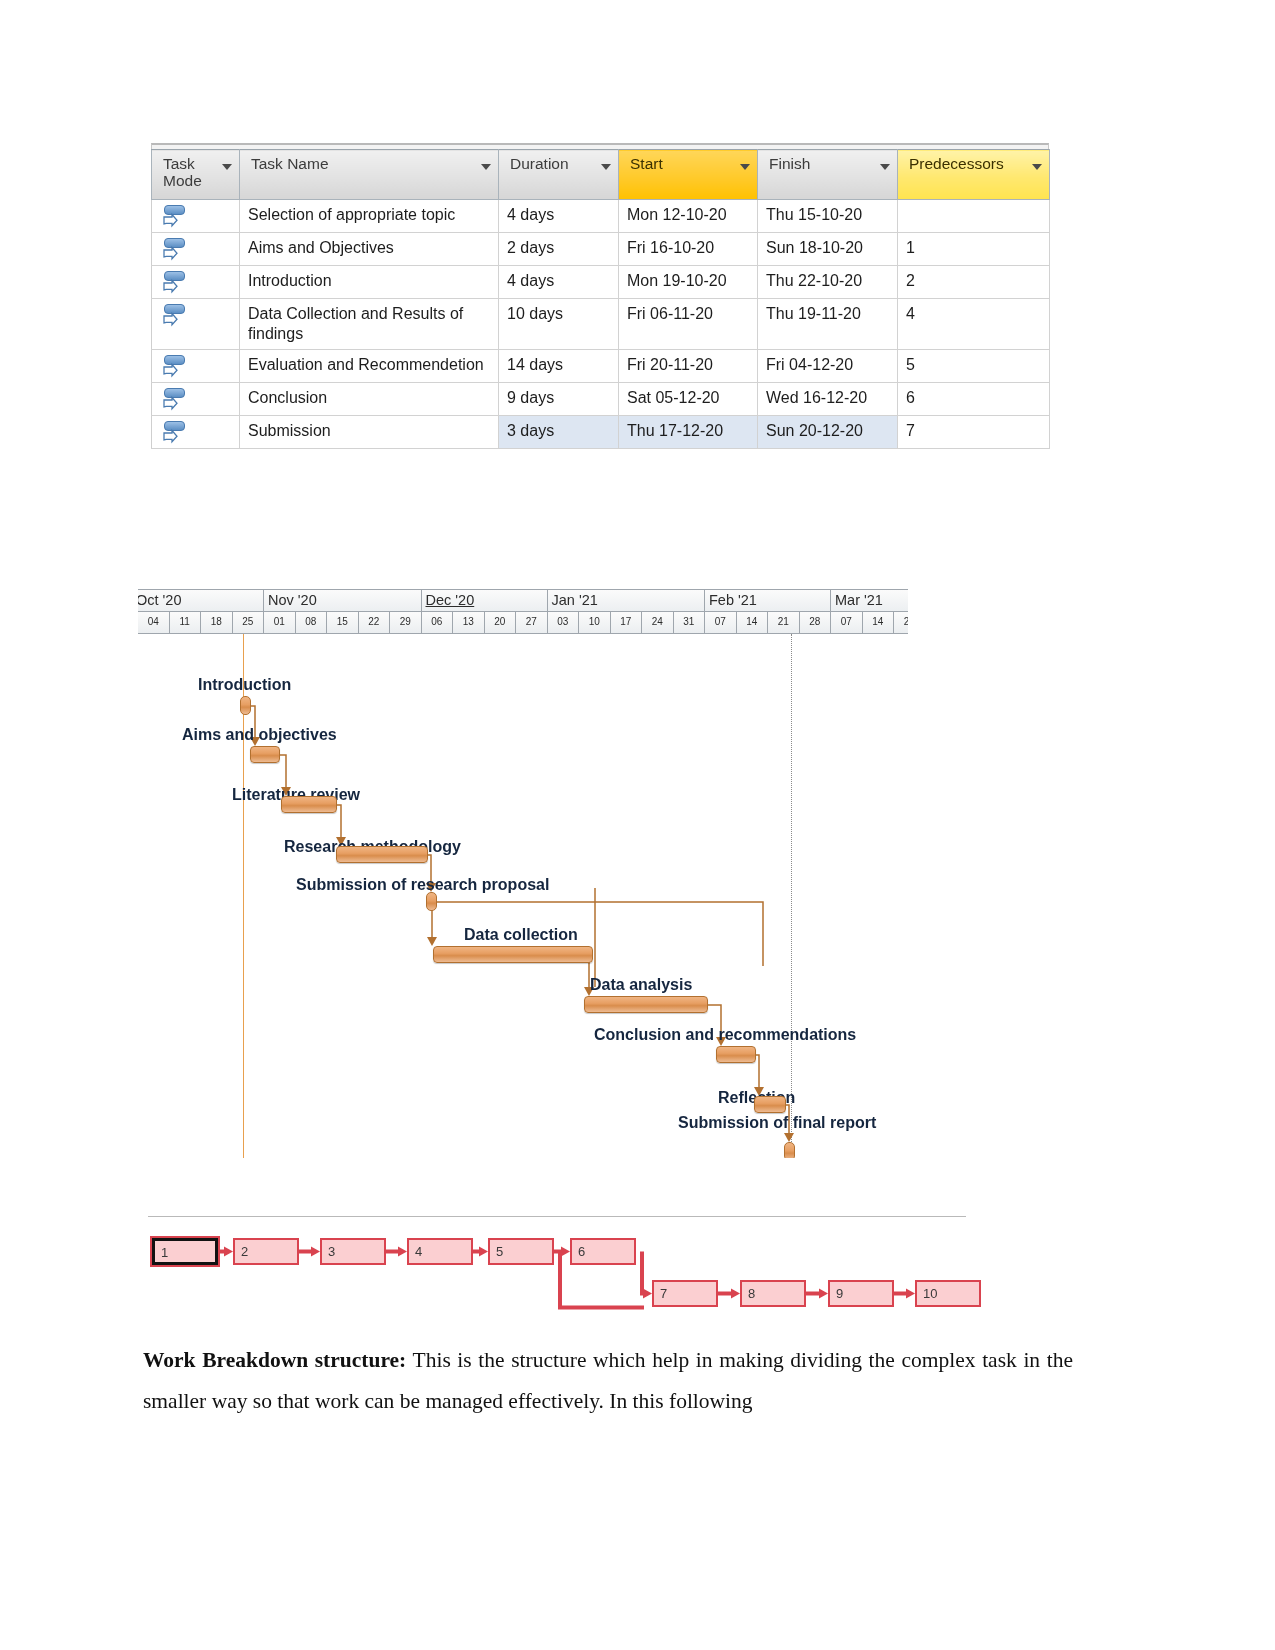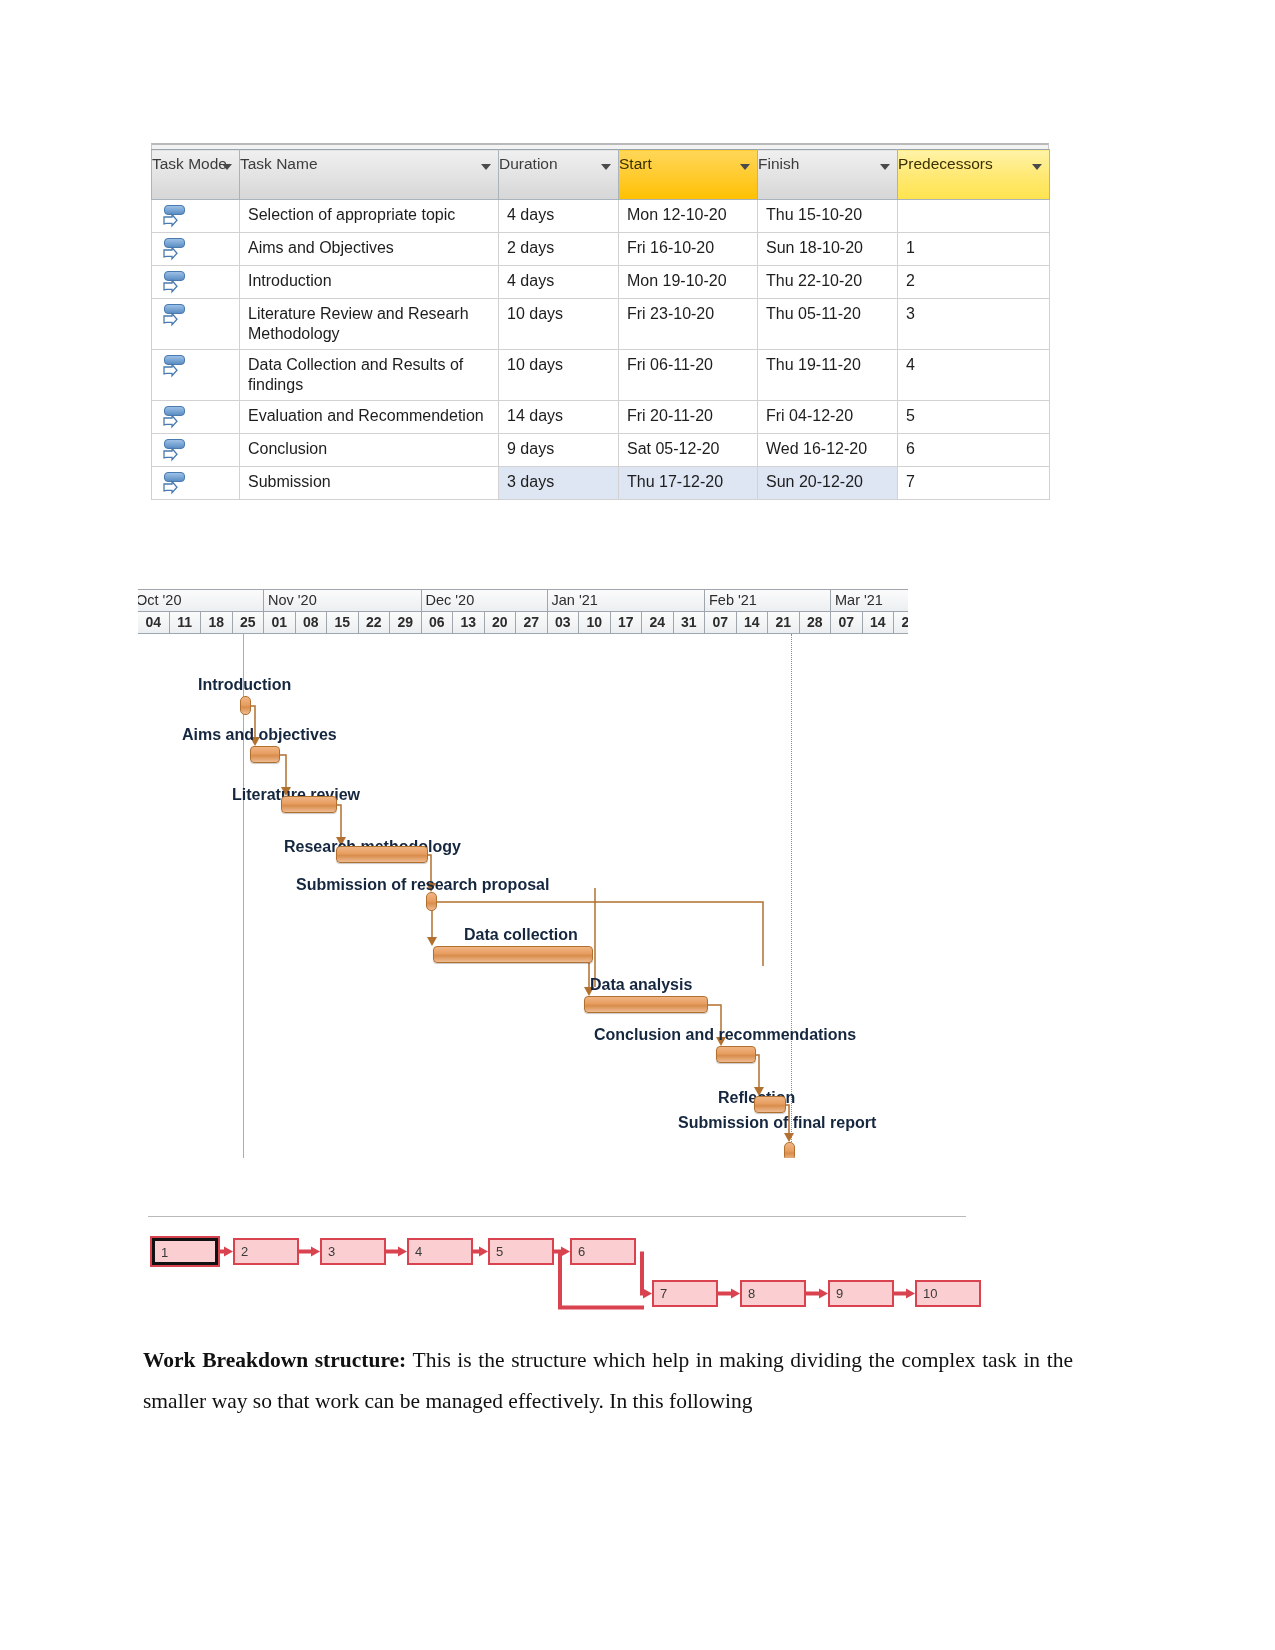--- a/index.html
+++ b/index.html
@@ -39,21 +39,21 @@
     font-size: 15.5px;
     color: #222;
   }
   table.proj-table th {
     background: linear-gradient(to bottom, #f0f0f0 0%, #e2e2e2 55%, #d6d6d6 100%);
     border: 1px solid #a9b3bb;
     border-top: 1px solid #9aa4ac;
     font-weight: normal;
     text-align: left;
     vertical-align: top;
-    padding: 5px 6px 4px 0;
+    padding: 5px 6px 4px 11px;
     height: 40px;
     position: relative;
     color: #3c3c3c;
     line-height: 1.12;
   }
   table.proj-table th.hl-start {
     background: linear-gradient(to bottom, #ffd659 0%, #ffc927 60%, #ffc100 100%);
     color: #3a3000;
   }
   table.proj-table th.hl-pred {
@@ -125,24 +125,23 @@
     line-height: 20px;
     white-space: nowrap;
     overflow: hidden;
   }
   .gantt-days {
     display: flex;
     height: 21px;
     border-bottom: 1px solid #9fa6ad;
     background: linear-gradient(to bottom,#fbfbfb 0%, #ebeef0 100%);
     font-family: "Liberation Sans", sans-serif;
-    font-size: 14px;
+    font-size: 10px;
     color: #2c2c2c;
     overflow: hidden;
-    font-weight: bold;
   }
   .gantt-days .d {
     width: 31.5px;
     flex: 0 0 31.5px;
     border-right: 1px solid #9fa6ad;
     box-sizing: border-box;
     text-align: center;
     line-height: 20px;
   }
   .gantt-body {
@@ -326,35 +325,20 @@
         </tr>
         <tr>
           <td>
             <span class="mode-icon">
               <span class="bar"></span>
               <svg width="24" height="16" viewBox="0 0 24 16">
                 <path d="M1 11 L1 4 L9 4 L9 1.5 L14 7.2 L9 12.8 L9 10.4 L3.2 10.4 Z" fill="none" stroke="#4a7bb0" stroke-width="1.3"></path>
               </svg>
             </span>
           </td>
-          <td>Literature Review and Researh Methodology</td>
-          <td>10 days</td>
-          <td>Fri 23-10-20</td>
-          <td>Thu 05-11-20</td>
-          <td>3</td>
-        </tr>
-        <tr>
-          <td>
-            <span class="mode-icon">
-              <span class="bar"></span>
-              <svg width="24" height="16" viewBox="0 0 24 16">
-                <path d="M1 11 L1 4 L9 4 L9 1.5 L14 7.2 L9 12.8 L9 10.4 L3.2 10.4 Z" fill="none" stroke="#4a7bb0" stroke-width="1.3"></path>
-              </svg>
-            </span>
-          </td>
           <td>Data Collection and Results of findings</td>
           <td>10 days</td>
           <td>Fri 06-11-20</td>
           <td>Thu 19-11-20</td>
           <td>4</td>
         </tr>
         <tr>
           <td>
             <span class="mode-icon">
               <span class="bar"></span>
@@ -400,21 +384,21 @@
           <td>7</td>
         </tr>
       </tbody>
   </table>
 </div>
 
 <div class="gantt">
   <div class="gantt-months" id="gantt-months">
       <div class="m" style="width: 132px; flex: 0 0 132px; margin-left: -6px;">Oct '20</div>
       <div class="m" style="width: 157.5px; flex: 0 0 157.5px;">Nov '20</div>
-      <div class="m" style="width: 126px; flex: 0 0 126px;">Dec '20</div>
+      <div class="m" style="width: 126px; flex: 0 0 126px; text-decoration: underline;">Dec '20</div>
       <div class="m" style="width: 157.5px; flex: 0 0 157.5px;">Jan '21</div>
       <div class="m" style="width: 126px; flex: 0 0 126px;">Feb '21</div>
       <div class="m" style="width: 126px; flex: 0 0 126px;">Mar '21</div>
     </div>
   <div class="gantt-days" id="gantt-days">
       <div class="d">04</div>
       <div class="d">11</div>
       <div class="d">18</div>
       <div class="d">25</div>
       <div class="d">01</div>

